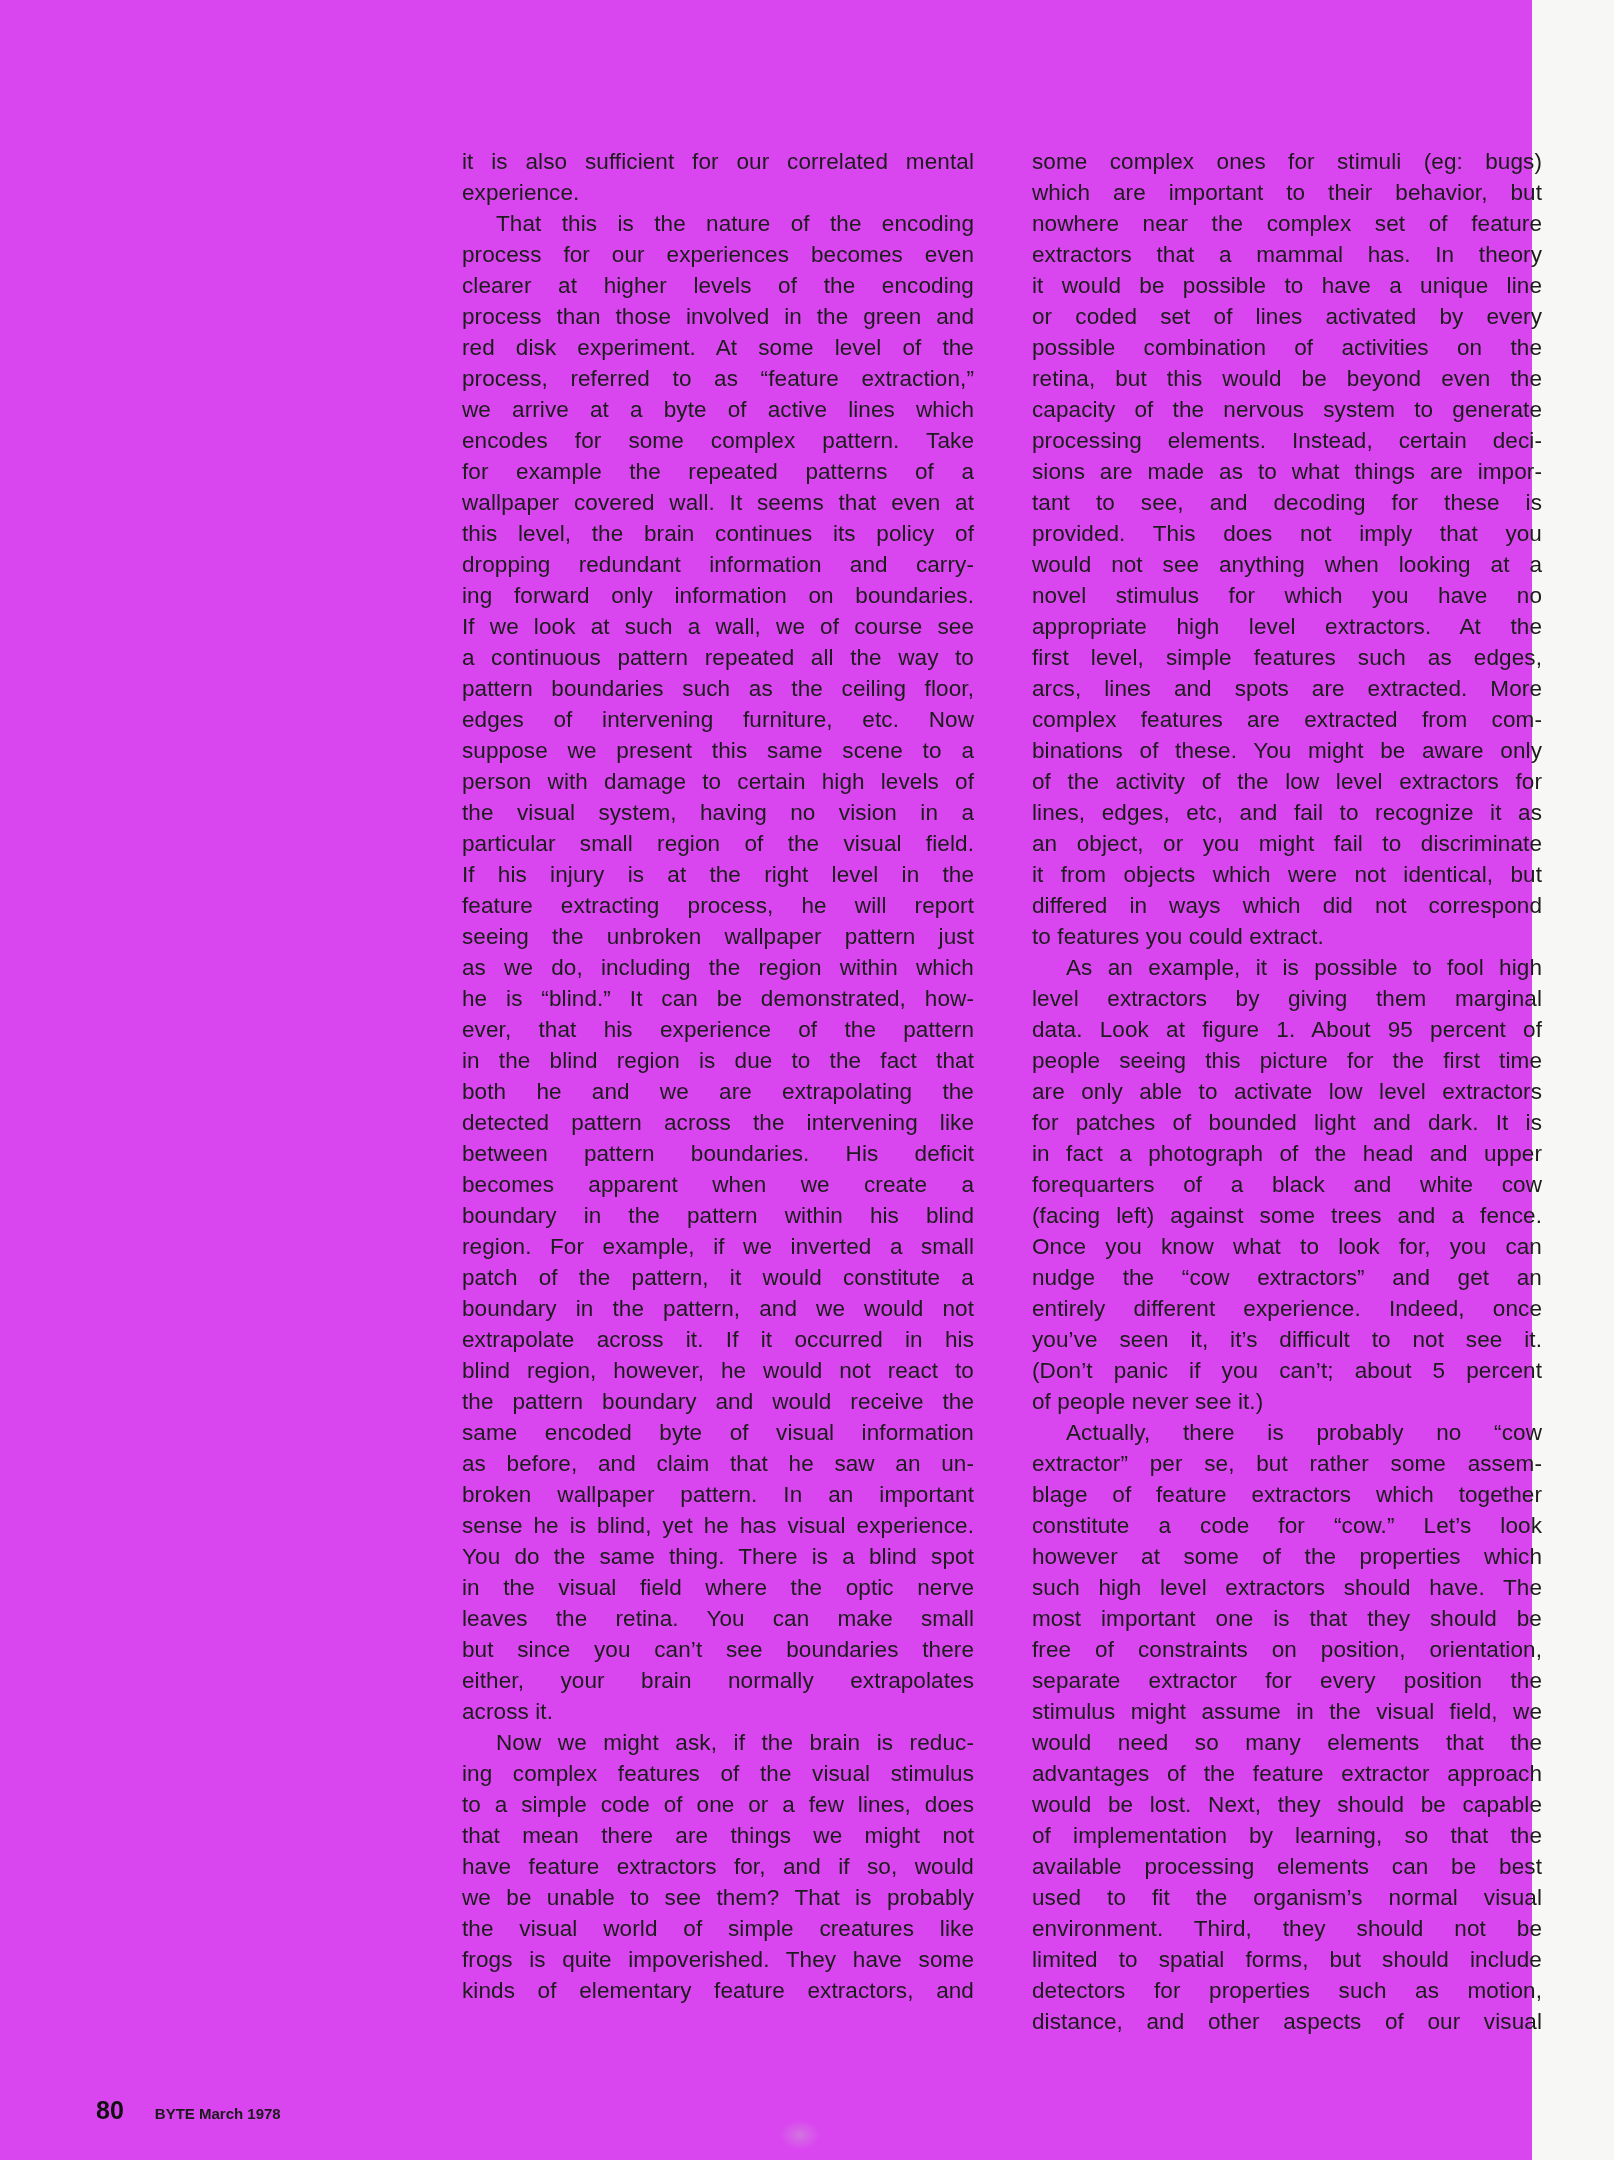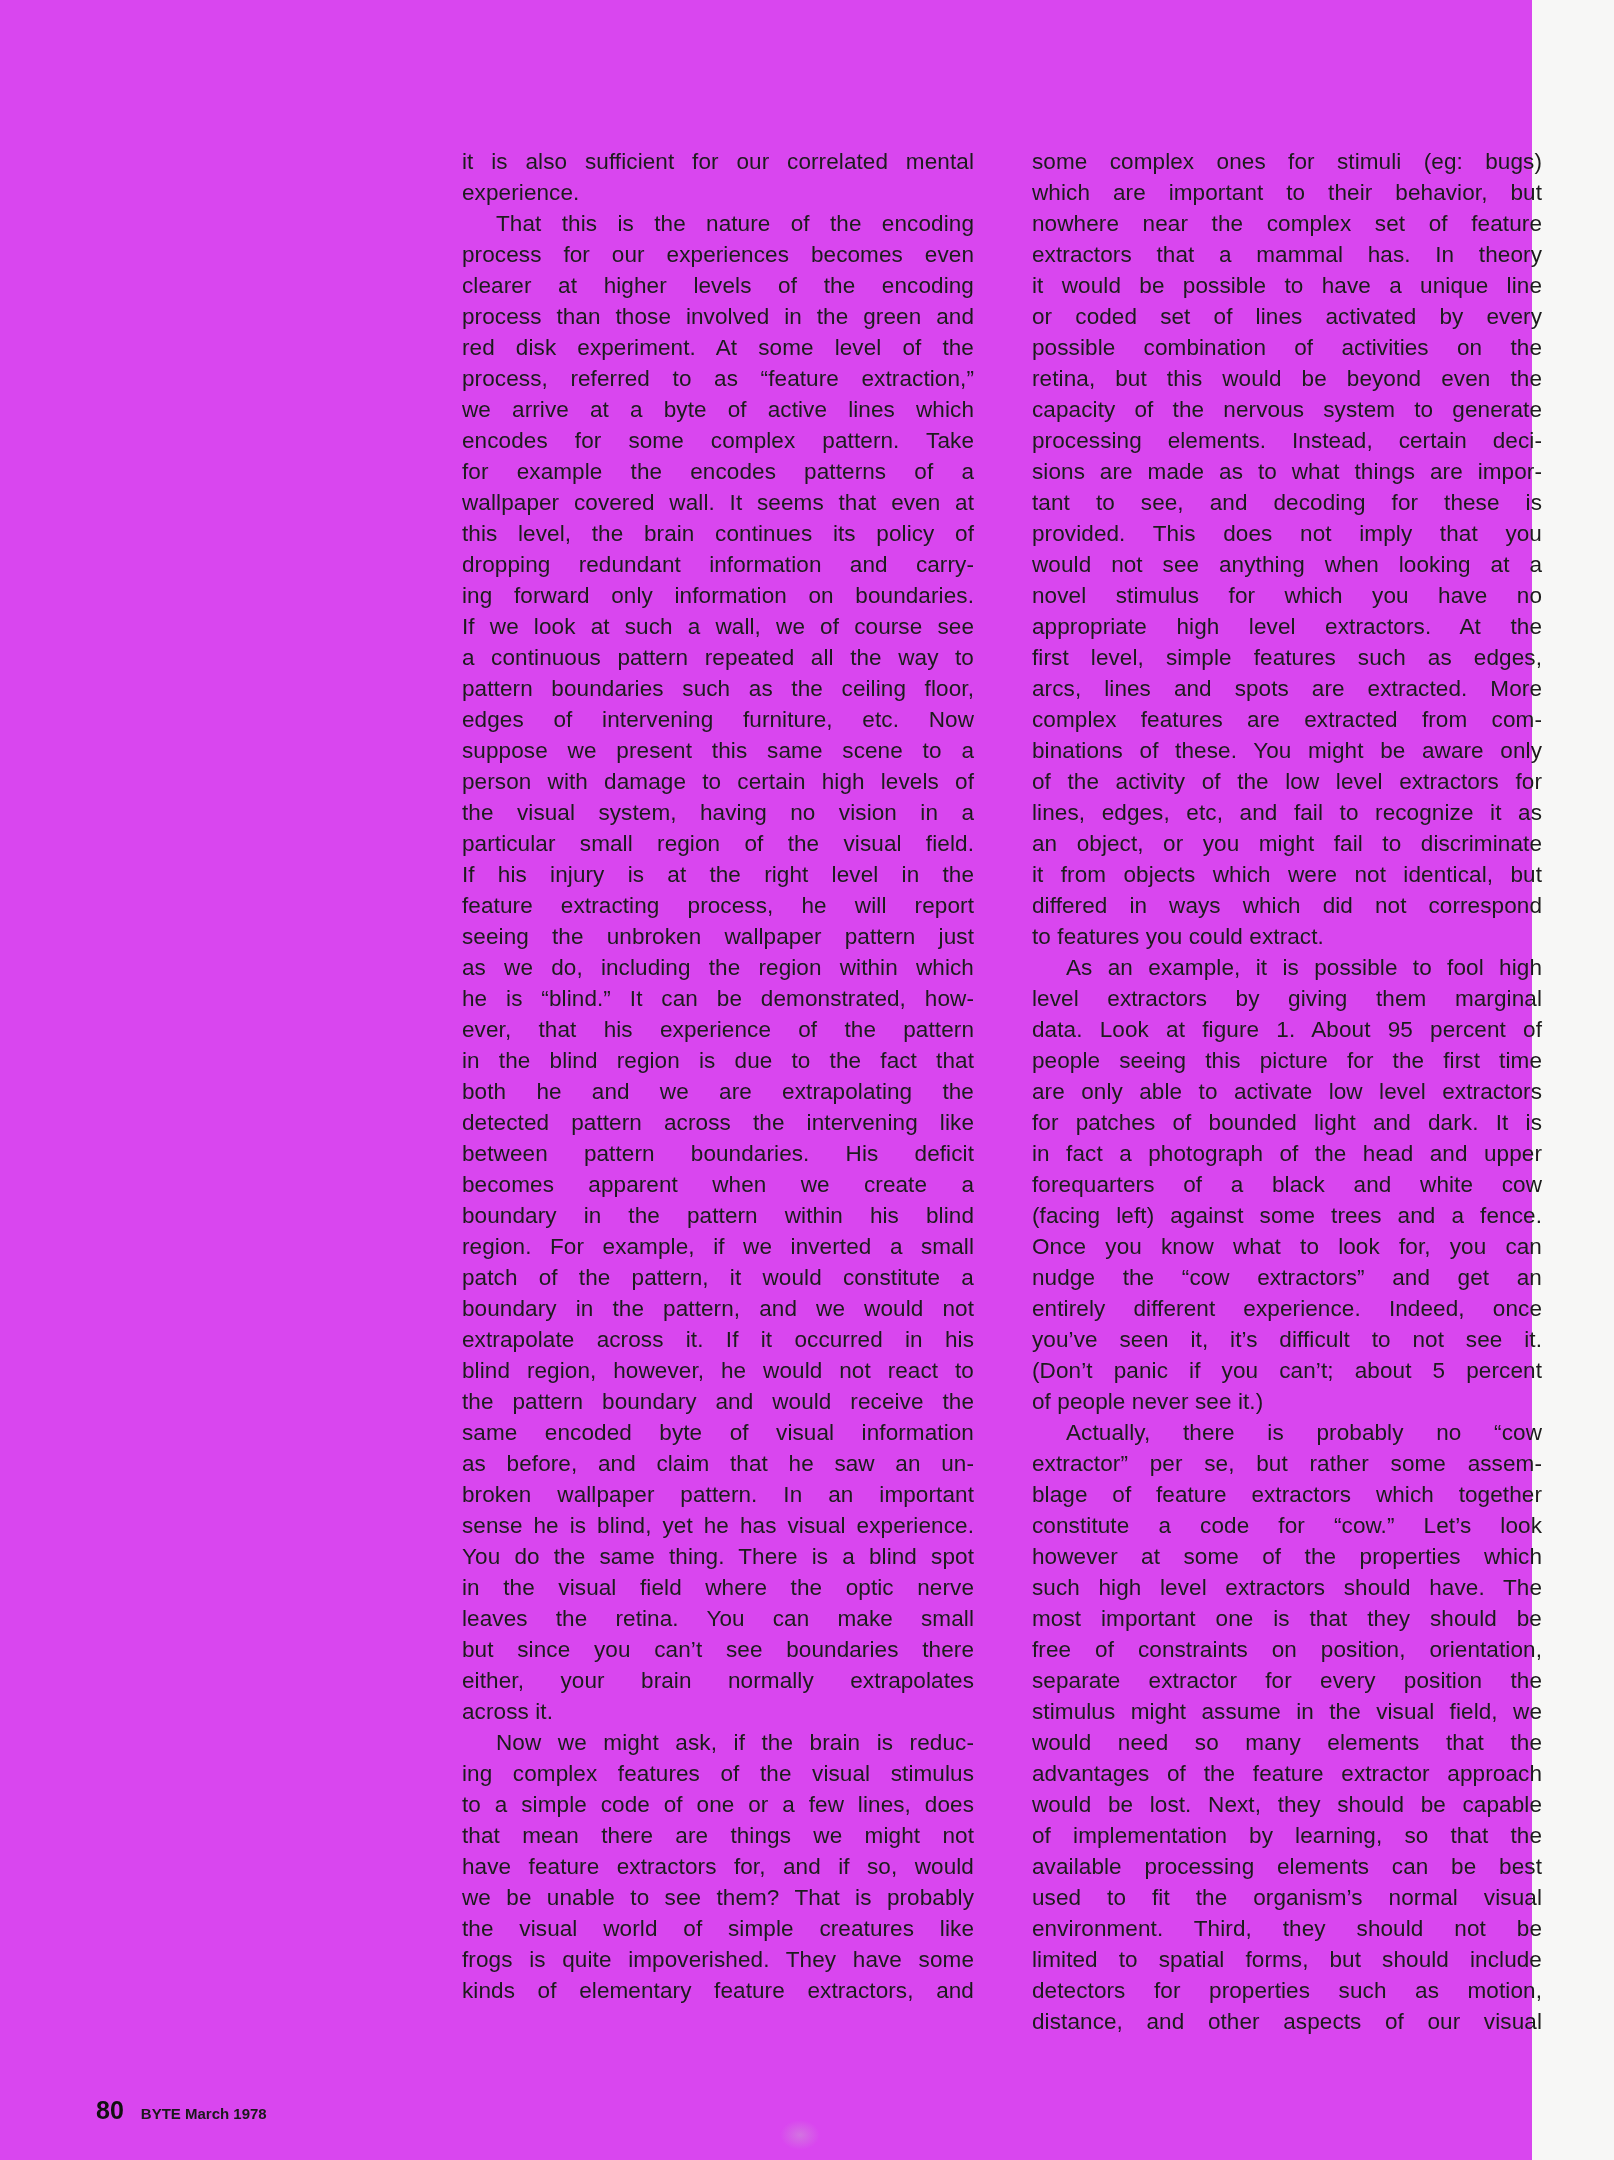--- a/index.html
+++ b/index.html
@@ -49,21 +49,21 @@
       position: absolute;
       top: 2096px;
       left: 96px;
       display: flex;
       align-items: baseline;
     }
     .folio {
       font-weight: bold;
       font-size: 25px;
       color: #111;
-      margin-right: 17px;
+      margin-right: 31px;
     }
     .magazine {
       font-weight: bold;
       font-size: 15px;
       color: #1a1a1a;
     }
     .smudge {
       position: absolute;
       left: 780px;
       top: 2120px;
@@ -81,21 +81,21 @@
       <span class="line">it is also sufficient for our correlated mental</span>
       <span class="line last">experience.</span>
       <span class="line indent">That this is the nature of the encoding</span>
       <span class="line">process for our experiences becomes even</span>
       <span class="line">clearer at higher levels of the encoding</span>
       <span class="line">process than those involved in the green and</span>
       <span class="line">red disk experiment. At some level of the</span>
       <span class="line">process, referred to as “feature extraction,”</span>
       <span class="line">we arrive at a byte of active lines which</span>
       <span class="line">encodes for some complex pattern. Take</span>
-      <span class="line">for example the encodes patterns of a</span>
+      <span class="line">for example the repeated patterns of a</span>
       <span class="line">wallpaper covered wall. It seems that even at</span>
       <span class="line">this level, the brain continues its policy of</span>
       <span class="line">dropping redundant information and carry-</span>
       <span class="line">ing forward only information on boundaries.</span>
       <span class="line">If we look at such a wall, we of course see</span>
       <span class="line">a continuous pattern repeated all the way to</span>
       <span class="line">pattern boundaries such as the ceiling floor,</span>
       <span class="line">edges of intervening furniture, etc. Now</span>
       <span class="line">suppose we present this same scene to a</span>
       <span class="line">person with damage to certain high levels of</span>

